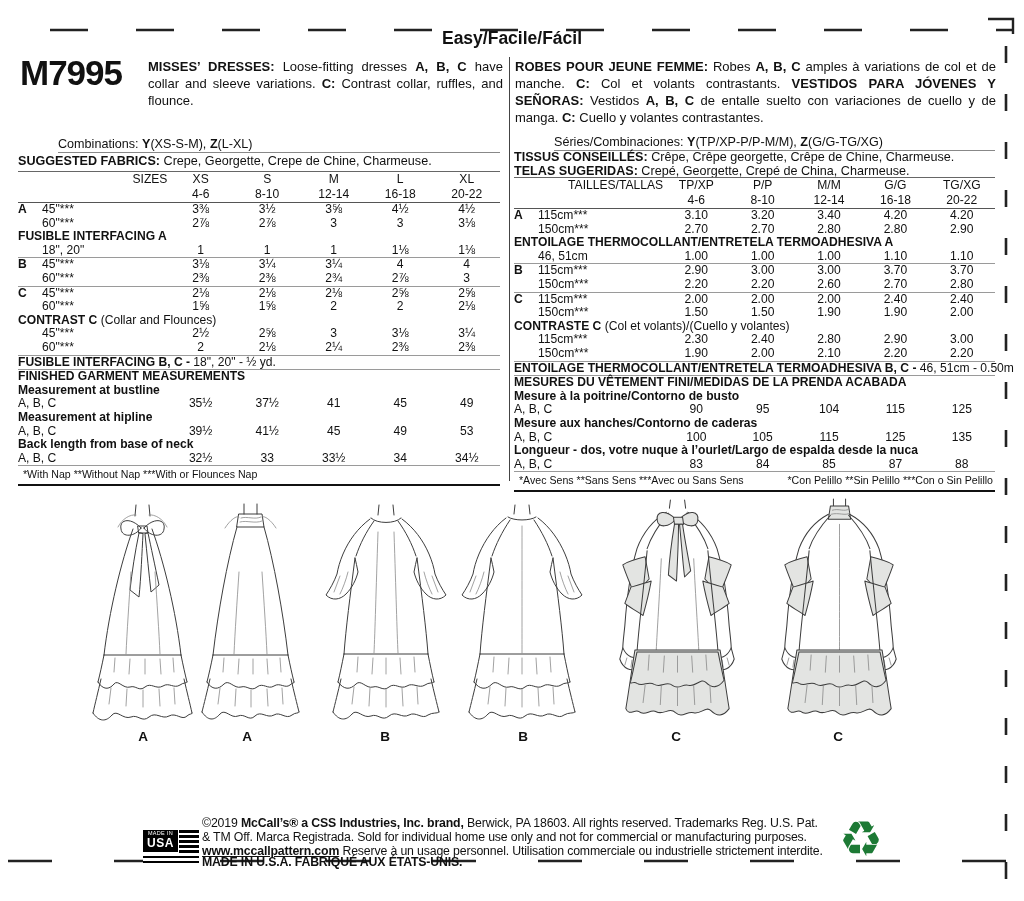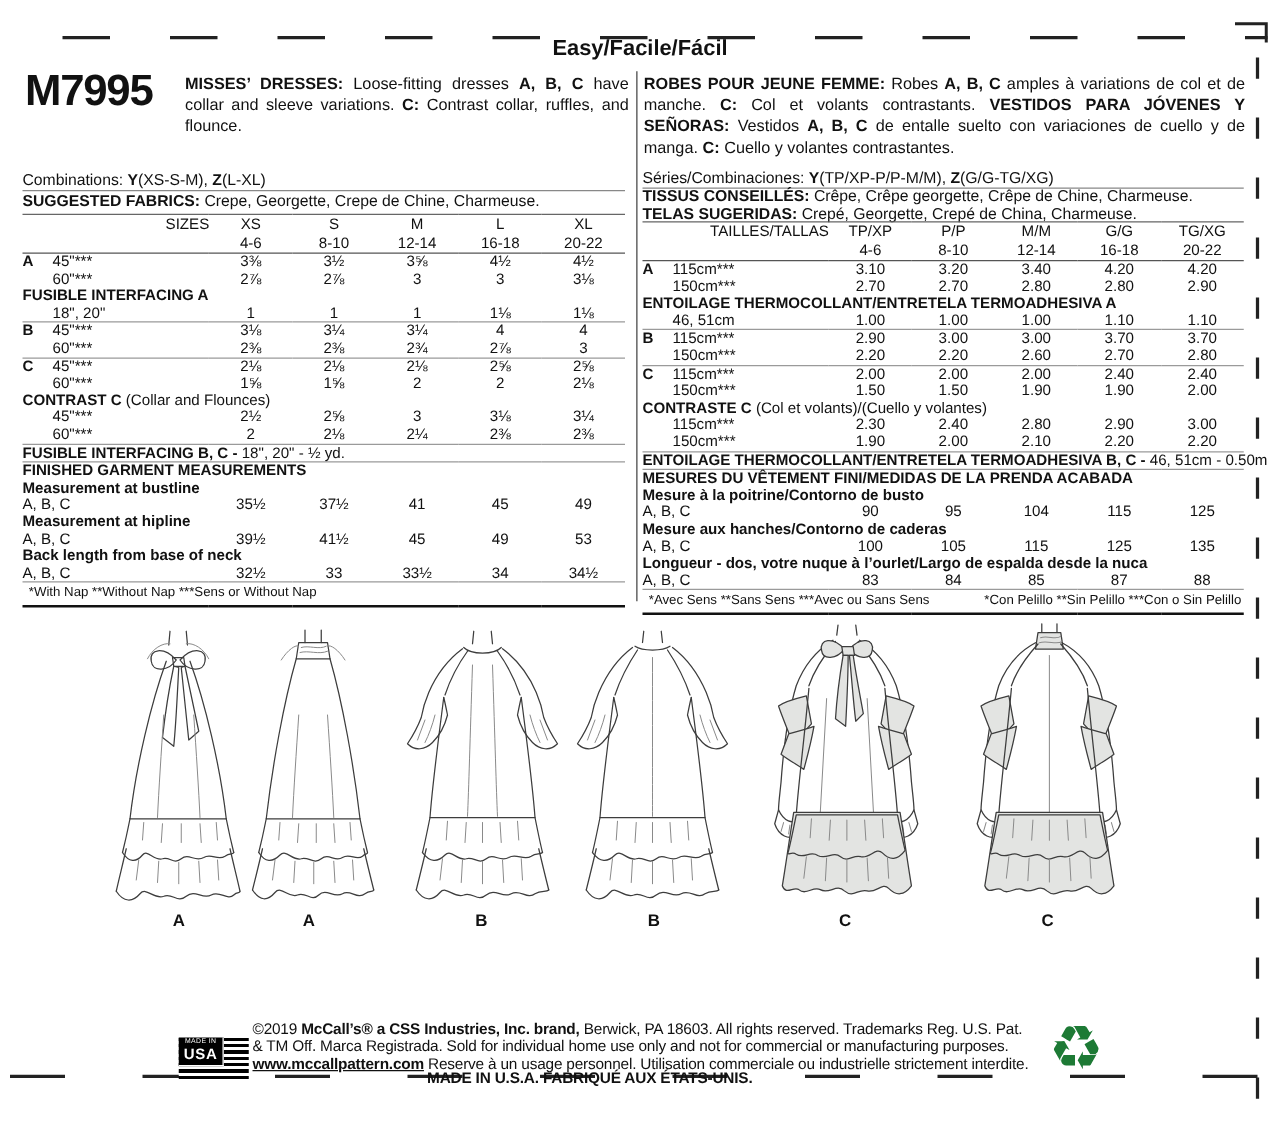--- a/index.html
+++ b/index.html
@@ -12,21 +12,21 @@
   .desc{font-size:13px;line-height:1.32;text-align:justify;}
   .desc-en{top:58px;left:148px;width:355px;}
   .desc-intl{top:58px;left:515px;width:481px;}
   .col-divider{top:57px;left:509px;width:1px;height:424px;background:#444;}
   
   .pretable{font-size:12.6px;}
   .pre-left{top:136px;left:18px;width:482px;}
   .pre-left .pl{line-height:16px;}
   .pre-right{top:136px;left:514px;width:481px;}
   .pre-right .pl{line-height:13.8px;}
-  .pl.ruled{border-bottom:1px solid #888;}
+  .pl.ruled{border-bottom:1px solid #888;margin-left:40px;}
   
   .tablebox{font-size:12.1px;}
   .tb-left{top:171px;left:18px;width:482px;}
   .tb-right{top:177px;left:514px;width:481px;}
   table.dtable{width:100%;border-collapse:collapse;border-top:1px solid #666;table-layout:fixed;}
   .dtable th,.dtable td{padding:0;font-weight:normal;white-space:nowrap;line-height:13.6px;overflow:visible;}
   .dtable thead th{line-height:15px;}
   .dtable tr.h2{border-bottom:1.4px solid #555;}
   .dtable th.rowlab{text-align:right;}
   .dtable .val{text-align:center;}
@@ -40,21 +40,21 @@
              line-height:15px;padding:1px 0 2px 5px;}
   .footflex{display:flex;justify-content:space-between;padding-right:2px;}
   
   .fig-label{top:729px;width:40px;text-align:center;font-weight:bold;font-size:13.5px;}
   svg.dress{position:absolute;}
   .ln{stroke:#3d3d3d;stroke-width:1;fill:none;stroke-linecap:round;stroke-linejoin:round;}
   .thin{stroke:#8a8a8a;stroke-width:0.8;fill:none;stroke-linecap:round;}
   .gray{fill:#e3e4e2;stroke:#3d3d3d;stroke-width:1;stroke-linejoin:round;}
   
   .footer-text{top:816px;left:202px;width:770px;font-size:12.3px;line-height:14.2px;letter-spacing:-0.15px;}
-  .footer-made{top:855px;left:202px;width:400px;text-align:right;font-size:12.3px;font-weight:bold;letter-spacing:-0.15px;}
+  .footer-made{top:855px;left:202px;width:400px;text-align:left;font-size:12.3px;font-weight:bold;letter-spacing:-0.15px;}
   .usa-flag{top:830px;left:143px;width:56px;height:35px;
       background:repeating-linear-gradient(#000 0 2.6px,#fff 2.6px 5.1px);}
   .usa-canton{position:absolute;top:0;left:0;width:35px;height:22px;background:#000;border-right:1.5px solid #fff;border-bottom:1.5px solid #fff;
       color:#fff;text-align:center;}
   .usa-canton .mi{font-size:5.5px;line-height:7px;letter-spacing:0.3px;}
   .usa-canton .us{font-size:12px;line-height:13px;font-weight:bold;letter-spacing:0.5px;}
   .recycle{top:815px;left:839px;font-size:49px;line-height:49px;color:#1d7a35;}
   .marks{top:0;left:0;pointer-events:none;}
 </style>
 </head>
@@ -228,21 +228,21 @@
           </tr>
           <tr class="rb">
             <td class="lbl">A, B, C</td>
             <td class="val">32½</td>
             <td class="val">33</td>
             <td class="val">33½</td>
             <td class="val">34</td>
             <td class="val">34½</td>
           </tr>
           <tr class="foot">
-            <td colspan="6">*With Nap **Without Nap ***Sens or Without Nap</td>
+            <td colspan="6">*With Nap **Without Nap ***With or Flounces Nap</td>
           </tr>
         </tbody>
       </table>
     </div>
   <div class="abs tablebox tb-right">
       <table class="dtable">
         <colgroup>
           <col style="width: 31%;">
           <col style="width: 13.8%;">
           <col style="width: 13.8%;">

